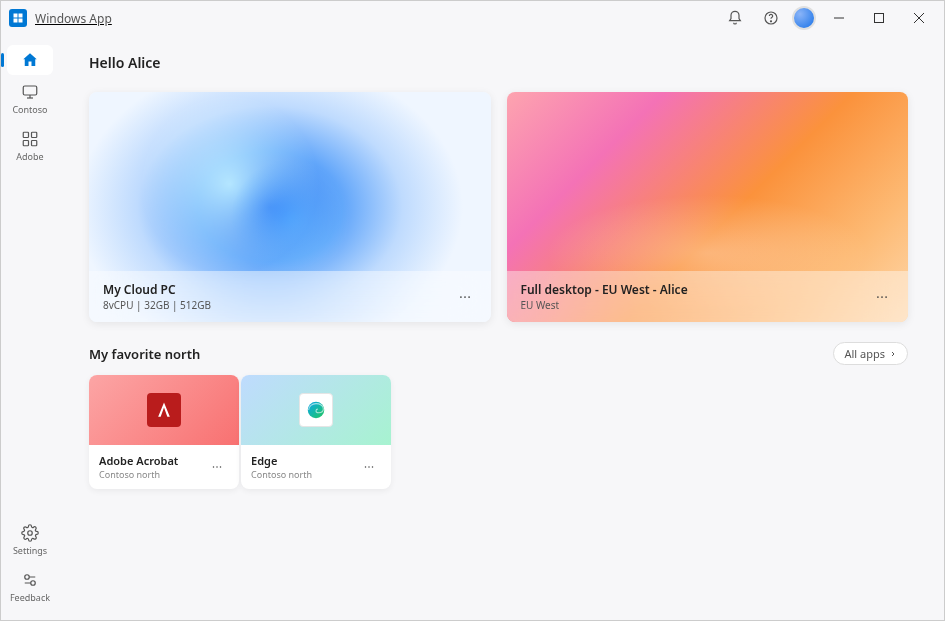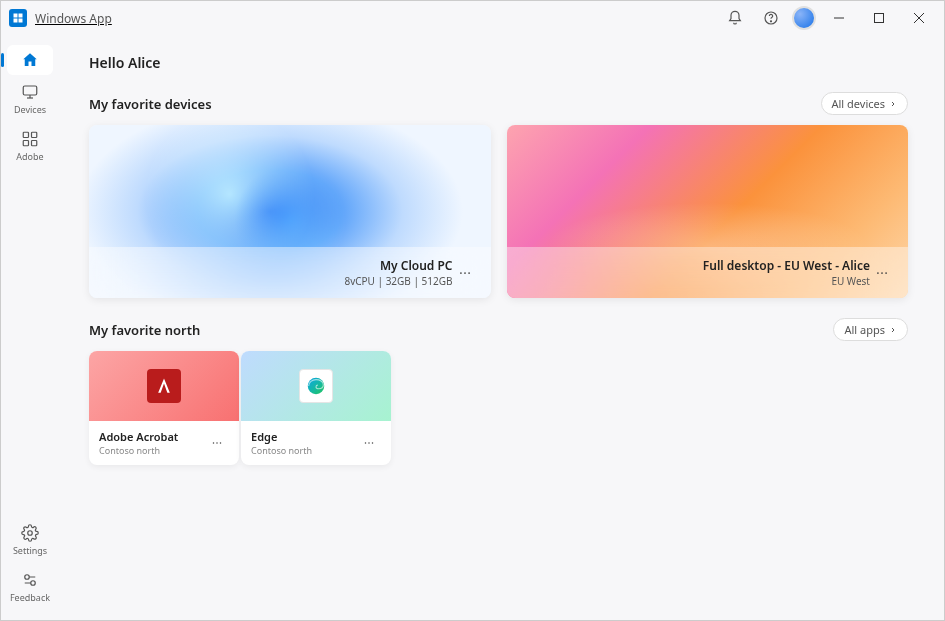--- a/index.html
+++ b/index.html
@@ -30,21 +30,21 @@
     .main { flex: 1; overflow-y: auto; padding: 18px 36px 20px 30px; }
     .greeting { font-size: 14px; font-weight: 600; color: #222; }
     .org { font-size: 11px; color: #888; margin-top: 2px; }
     
     .section { margin-top: 20px; }
     .section-head { display: flex; align-items: center; justify-content: space-between; margin-bottom: 10px; }
     .section-title { font-size: 13px; font-weight: 600; color: #222; }
     .all-link { font-size: 11px; color: #555; background: #fff; border: 1px solid #ddd; border-radius: 12px; padding: 3px 10px; display: flex; align-items: center; gap: 4px; }
     
     .device-cards { display: flex; gap: 16px; }
-    .device-card { flex: 1; height: 173px; border-radius: 8px; overflow: hidden; position: relative; box-shadow: 0 2px 8px rgba(0,0,0,0.08); text-align: right; }
+    .device-card { flex: 1; height: 230px; border-radius: 8px; overflow: hidden; position: relative; box-shadow: 0 2px 8px rgba(0,0,0,0.08); }
     .device-bg { position: absolute; inset: 0; }
     .bloom-blue { background: radial-gradient(ellipse 60% 80% at 45% 50%, #2563eb 0%, #60a5fa 30%, #bfdbfe 55%, #eff6ff 80%); }
     .bloom-blue::after { content:''; position:absolute; inset:0; background: radial-gradient(circle at 50% 55%, #1d4ed8 0%, transparent 25%), radial-gradient(circle at 35% 40%, #93c5fd 0%, transparent 30%); mix-blend-mode: screen; }
     .bloom-wave { background: linear-gradient(135deg, #fda4af 0%, #f472b6 25%, #fb923c 55%, #fdba74 80%, #fed7aa 100%); }
     .bloom-wave::after { content:''; position:absolute; inset:0; background: radial-gradient(ellipse 80% 50% at 50% 70%, rgba(255,255,255,0.3) 0%, transparent 50%); }
     .device-footer { position: absolute; bottom: 0; left: 0; right: 0; padding: 10px 14px; background: rgba(255,255,255,0.4); backdrop-filter: blur(20px); display: flex; align-items: center; }
     .device-info { flex: 1; }
     .device-name { font-size: 12px; font-weight: 600; color: #222; }
     .device-sub { font-size: 10px; color: #555; }
     .more-btn { width: 24px; height: 24px; display: flex; align-items: center; justify-content: center; color: #444; border-radius: 4px; }
@@ -119,21 +119,21 @@
         <svg viewBox="0 0 24 24" fill="currentColor">
             <path d="M12 3l9 8h-2v9h-5v-6h-4v6H5v-9H3l9-8z"></path>
           </svg>
       </div>
       <div class="side-item">
         <svg viewBox="0 0 24 24" fill="none" stroke="currentColor" stroke-width="1.6">
             <rect x="3" y="4" width="18" height="12" rx="2"></rect>
             <line x1="8" y1="20" x2="16" y2="20"></line>
             <line x1="12" y1="16" x2="12" y2="20"></line>
           </svg>
-        <span class="side-label">Devices</span>
+        <span class="side-label">Contoso</span>
       </div>
       <div class="side-item">
         <svg viewBox="0 0 24 24" fill="none" stroke="currentColor" stroke-width="1.6">
             <rect x="3" y="3" width="7" height="7" rx="1"></rect>
             <rect x="14" y="3" width="7" height="7" rx="1"></rect>
             <rect x="3" y="14" width="7" height="7" rx="1"></rect>
             <rect x="14" y="14" width="7" height="7" rx="1"></rect>
           </svg>
         <span class="side-label">Adobe</span>
       </div>
@@ -152,29 +152,20 @@
             <path d="M11 8h8M5 16h8"></path>
           </svg>
         <span class="side-label">Feedback</span>
       </div>
     </div>
 
     <div class="main">
       <div class="greeting">Hello Alice</div>
 
       <div class="section">
-        <div class="section-head">
-          <div class="section-title">My favorite devices</div>
-          <div class="all-link">
-            <span>All devices</span>
-            <svg width="8" height="8" viewBox="0 0 24 24" fill="none" stroke="currentColor" stroke-width="3">
-                <polyline points="9 18 15 12 9 6"></polyline>
-              </svg>
-          </div>
-        </div>
         <div class="device-cards">
           <div class="device-card">
             <div class="device-bg bloom-blue"></div>
             <div class="device-footer">
               <div class="device-info">
                 <div class="device-name">My Cloud PC</div>
                 <div class="device-sub">8vCPU | 32GB | 512GB</div>
               </div>
               <div class="more-btn">
                 <svg width="14" height="14" viewBox="0 0 24 24" fill="currentColor">

